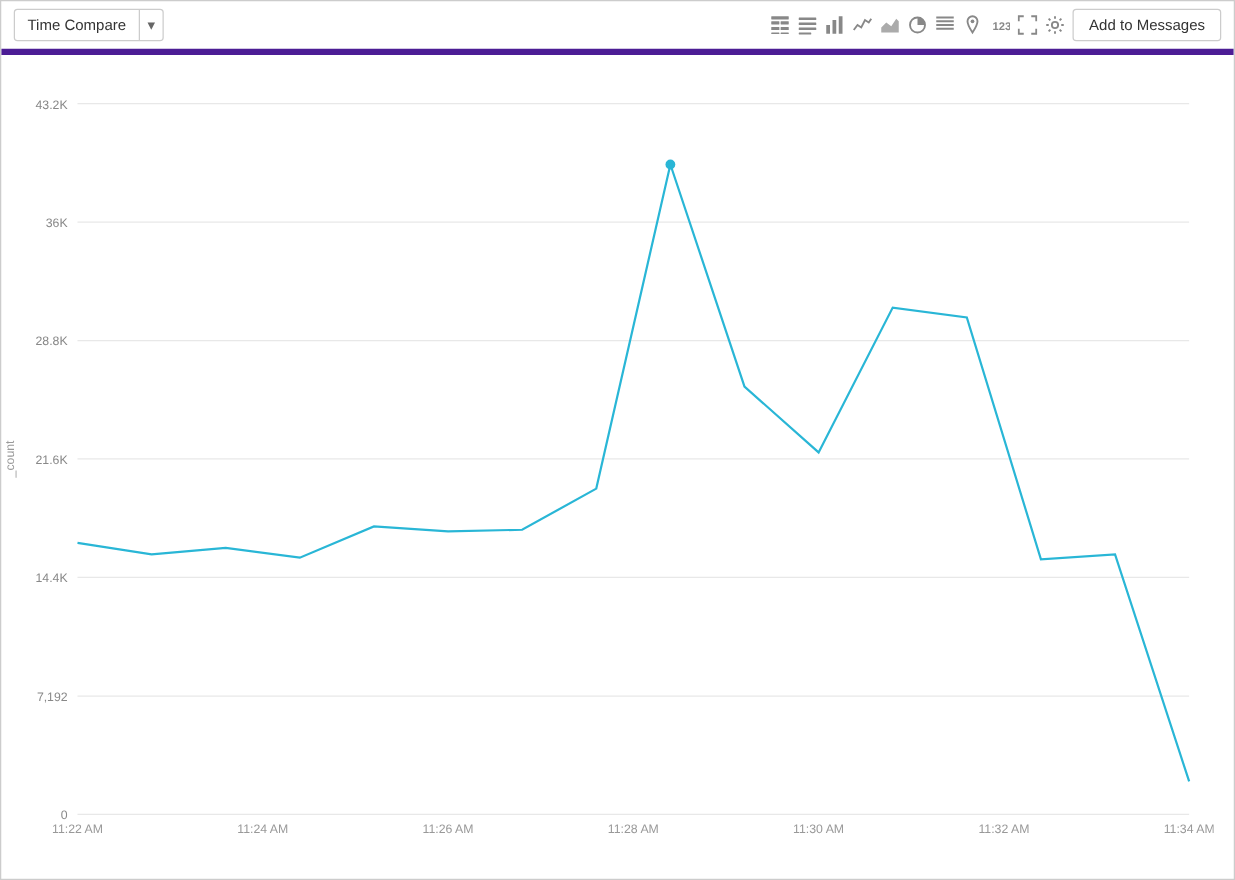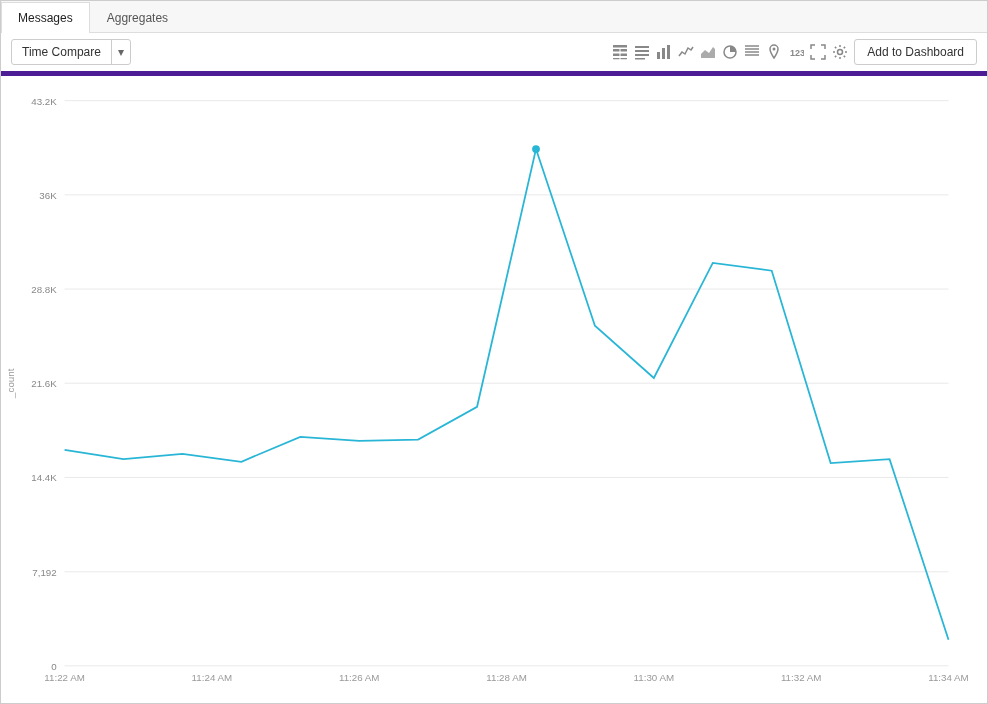--- a/index.html
+++ b/index.html
@@ -27,28 +27,20 @@
     svg.chart { width: 100%; height: 100%; }
     .y-label { font-size: 10px; fill: #888; text-anchor: end; }
     .grid-line { stroke: #e8e8e8; stroke-width: 1; }
     .data-line { stroke: #29b6d6; stroke-width: 1.8; fill: none; }
   </style>
 </head>
 <body>
 
 <div class="container">
 
-  <div class="tabs">
-    <div class="tab active">
-      <span>Messages</span>
-    </div>
-    <div class="tab">
-      <span>Aggregates</span>
-    </div>
-  </div>
 
   <div class="toolbar">
     <button class="time-compare-btn">
       <span class="time-compare-label">Time Compare</span>
       <span class="time-compare-chevron">▾</span>
     </button>
     <div class="toolbar-spacer"></div>
     <div class="toolbar-icons">
 
       <div class="toolbar-icon">
@@ -131,21 +123,21 @@
       </div>
 
       <div class="toolbar-icon">
         <svg viewBox="0 0 16 16">
             <circle cx="8" cy="8" r="2.5" fill="none" stroke="#888" stroke-width="1.5"></circle>
             <path d="M8,1 L8,3 M8,13 L8,15 M1,8 L3,8 M13,8 L15,8 M2.9,2.9 L4.3,4.3 M11.7,11.7 L13.1,13.1 M13.1,2.9 L11.7,4.3 M4.3,11.7 L2.9,13.1" stroke="#888" stroke-width="1.5"></path>
           </svg>
       </div>
     </div>
     <button class="add-dashboard-btn">
-      <span>Add to Dashboard</span>
+      <span>Add to Messages</span>
     </button>
   </div>
 
   <div class="chart-area">
     <svg class="chart" id="mainChart" viewBox="0 0 986 631">
         <line class="grid-line" x1="62" y1="15" x2="966" y2="15" stroke="#e8e8e8" stroke-width="1"></line>
         <line class="grid-line" x1="62" y1="111.33333333333331" x2="966" y2="111.33333333333331" stroke="#e8e8e8" stroke-width="1"></line>
         <line class="grid-line" x1="62" y1="207.66666666666669" x2="966" y2="207.66666666666669" stroke="#e8e8e8" stroke-width="1"></line>
         <line class="grid-line" x1="62" y1="304" x2="966" y2="304" stroke="#e8e8e8" stroke-width="1"></line>
         <line class="grid-line" x1="62" y1="400.33333333333337" x2="966" y2="400.33333333333337" stroke="#e8e8e8" stroke-width="1"></line>

